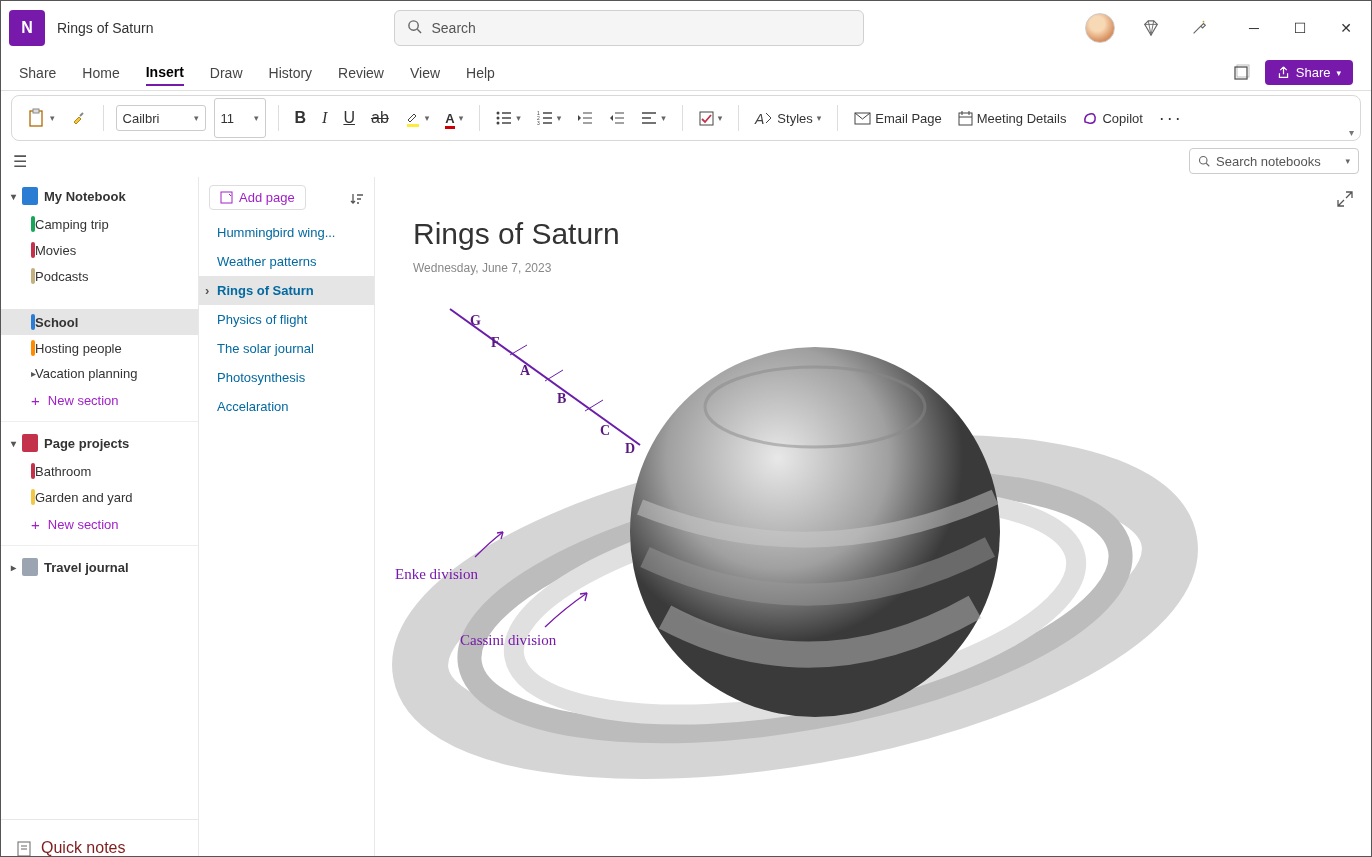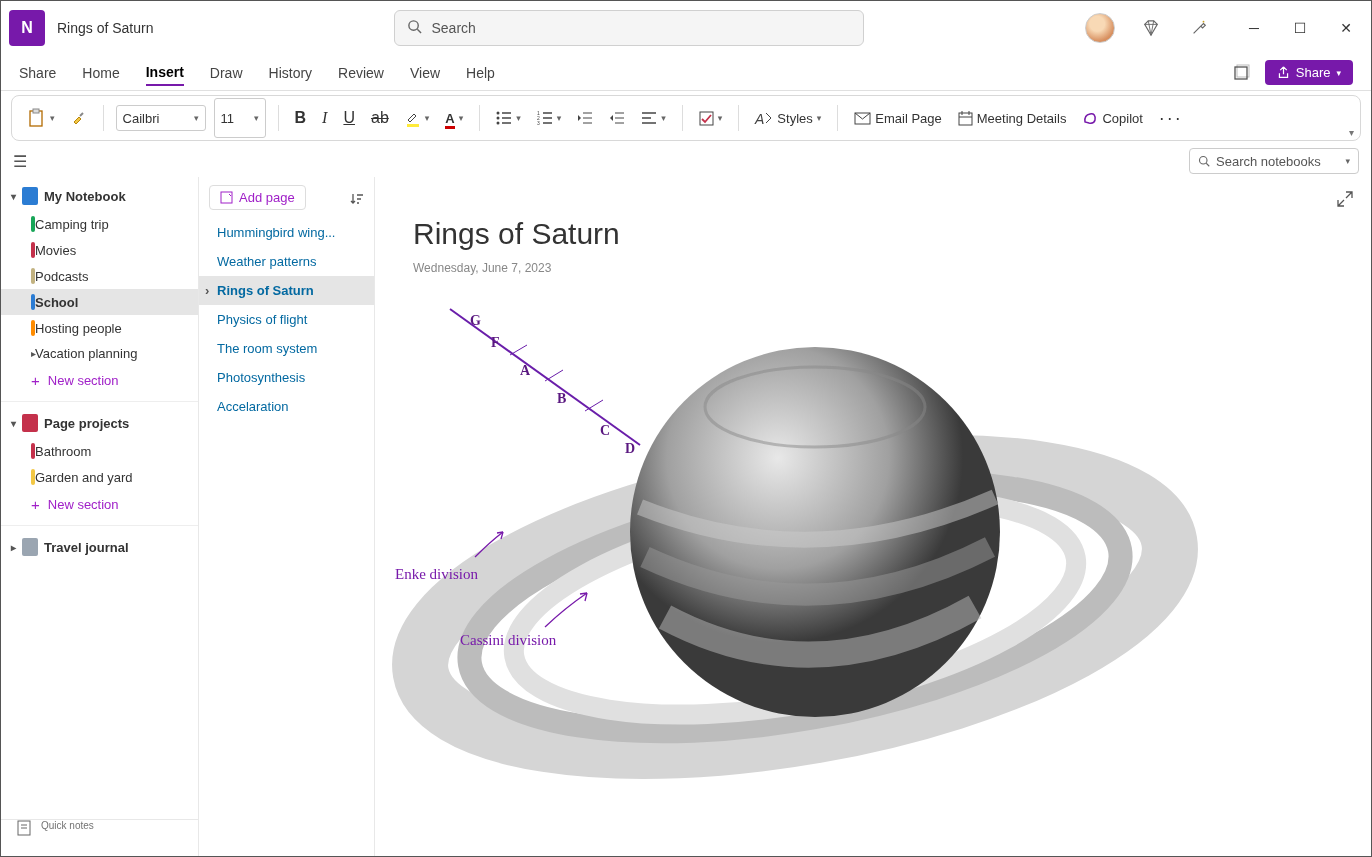--- a/index.html
+++ b/index.html
@@ -43,23 +43,23 @@
   .nav { width: 198px; border-right:1px solid #e8e8e8; overflow-y:auto; padding-top:4px; position:relative; }
   .pages { width: 176px; border-right:1px solid #e8e8e8; background:#fff; display:flex; flex-direction:column;}
   .canvas { flex:1; position:relative; overflow:hidden; background:#fff;}
 
   
   .nb { font-size:13px; color:#333; }
   .nb-header { display:flex; align-items:center; gap:6px; padding: 6px 10px; font-weight:600; cursor:pointer; }
   .nb-header .book-icon { width:16px; height:18px; border-radius:2px; }
   .section { display:flex; align-items:center; gap:0; padding: 5px 10px 5px 30px; cursor:pointer; }
   .section .bar { width:4px; height:16px; border-radius:2px; }
-  .section.active { background:#e5e5e5; font-weight:600; }
+  .section.active { background:#e5e5e5; font-weight:600;margin-top:20px; }
   .new-section { color:#A020C8; padding:6px 10px 6px 30px; display:flex; align-items:center; gap:8px; cursor:pointer; font-size:13px;}
-  .nav-footer { position:absolute; bottom:0; left:0; right:0; height:38px; border-top:1px solid #e8e8e8; display:flex; align-items:flex-start; gap:10px; padding:0 16px; font-size:10px; color:#737373; cursor:pointer;}
+  .nav-footer { position:absolute; bottom:0; left:0; right:0; height:38px; border-top:1px solid #e8e8e8; display:flex; align-items:flex-end; gap:10px; padding:0 16px; font-size:16px; color:#7f1d1d; cursor:pointer;}
 
   
   .pages-header { display:flex; align-items:flex-end; justify-content:space-between; padding:8px 10px; }
   .add-page { border:1px solid #ddd; border-radius:4px; padding:4px 10px; color:#A020C8; font-size:13px; display:flex; align-items:center; gap:6px; cursor:pointer;}
   .page-item { padding:7px 12px 7px 18px; font-size:13px; color:#0369a1; cursor:pointer; position:relative;}
   .page-item.active { background:#e5e5e5; font-weight:600; }
   .page-item.active::before { content:"›"; position:absolute; left:6px; color:#555; }
 
   
   .page-title { font-size:30px; color:#333; position:absolute; left:38px; top:40px; font-weight:400;}
@@ -361,21 +361,21 @@
         <svg width="14" height="14" viewBox="0 0 14 14">
             <path d="M3 2 L3 11 M1 9 L3 11 L5 9 M7 3 L13 3 M7 7 L11 7 M7 11 L9 11" stroke="#555" fill="none" stroke-width="1.3"></path>
           </svg>
       </span>
     </div>
     <div id="pages-container">
         <div class="page-item">Hummingbird wing...</div>
         <div class="page-item">Weather patterns</div>
         <div class="page-item active">Rings of Saturn</div>
         <div class="page-item">Physics of flight</div>
-        <div class="page-item">The room system</div>
+        <div class="page-item">The solar journal</div>
         <div class="page-item">Photosynthesis</div>
         <div class="page-item">Accelaration</div>
       </div>
   </div>
 
   <div class="canvas">
     <div class="page-title">Rings of Saturn</div>
     <div class="page-date">Wednesday, June 7, 2023</div>
     <span class="expand-icon">
       <svg width="16" height="16" viewBox="0 0 16 16">

